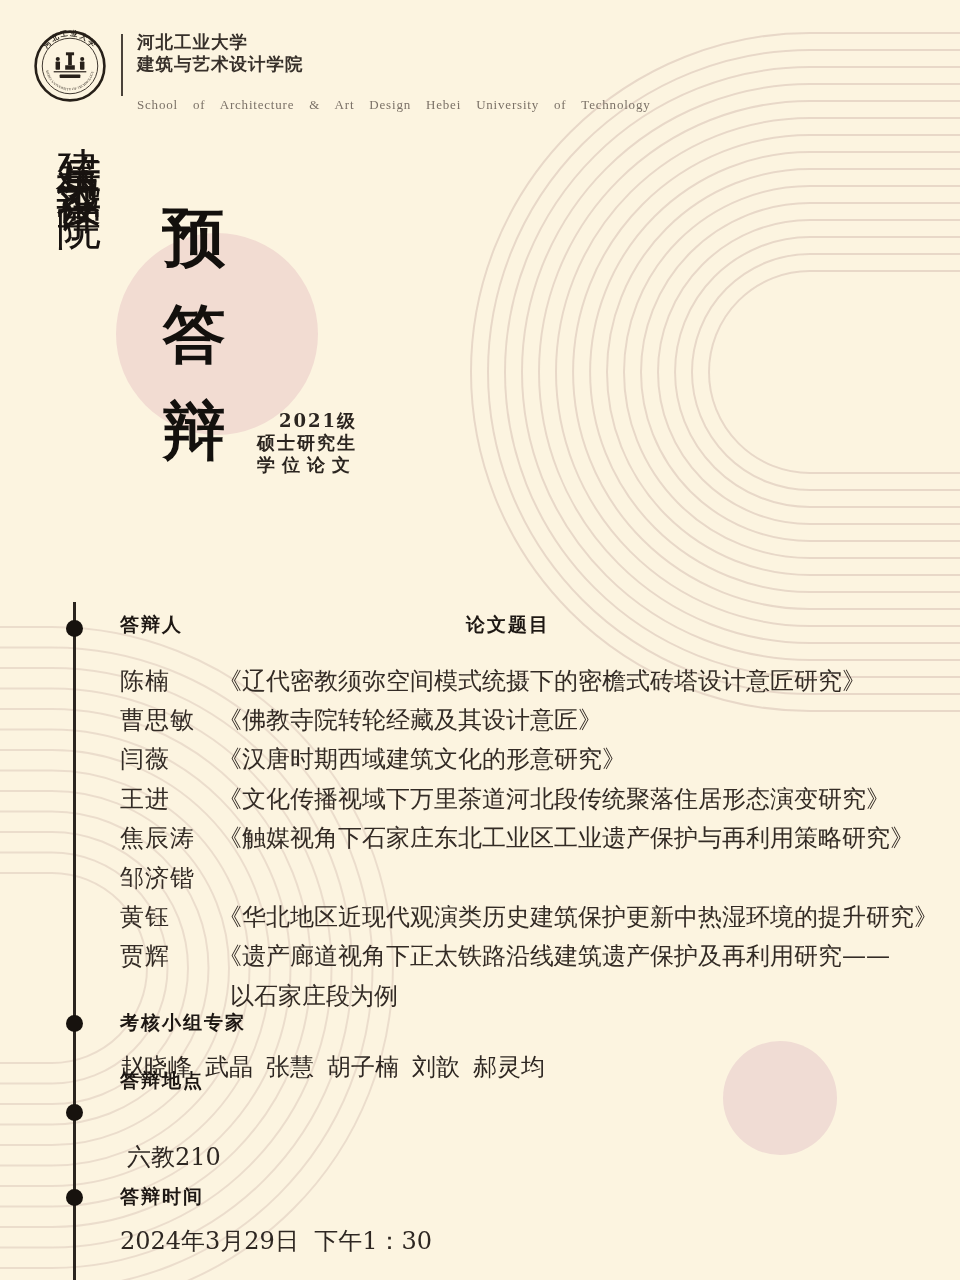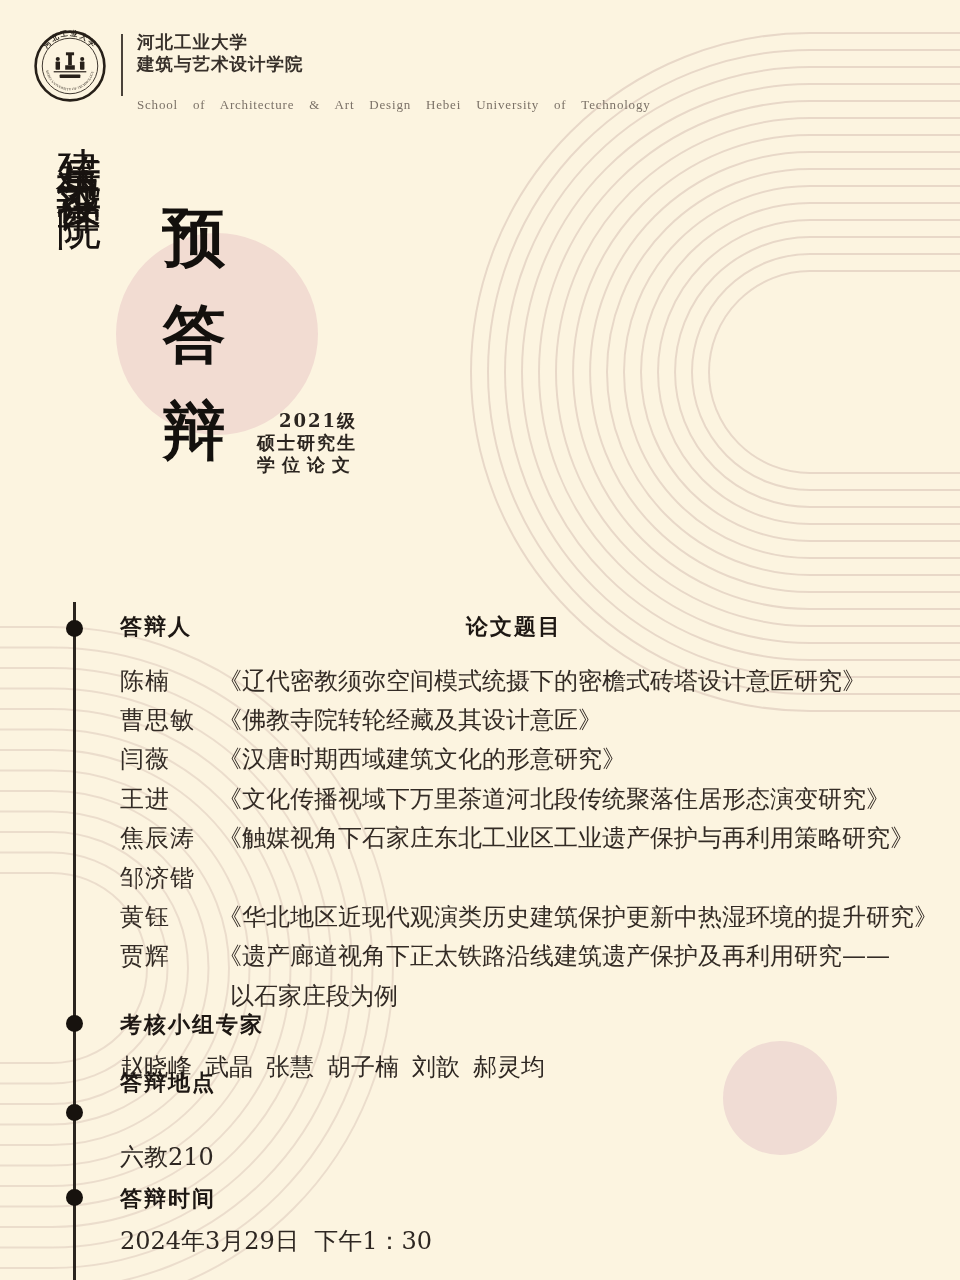--- a/index.html
+++ b/index.html
@@ -27,21 +27,21 @@
               gap:33px;width:68px;text-align:center;}
   .hero-title span{font-size:63px;line-height:64px;font-weight:700;color:#13100d;}
   .hero-sub{position:absolute;left:257px;top:410px;z-index:2;font-weight:700;color:#2b2520;text-align:right;}
   .hero-sub div{font-size:18px;line-height:22px;letter-spacing:2px;}
   .hero-sub div.wide{letter-spacing:7px;}
   
   .timeline{position:absolute;left:73px;top:602px;width:2.5px;height:678px;background:#2a241f;z-index:2;}
   .bullet{position:absolute;left:66px;width:17px;height:17px;border-radius:50%;background:#17120e;z-index:3;}
   
   .content{position:absolute;left:120px;top:0;right:12px;z-index:2;}
-  .sec-header{position:absolute;font-size:22px;font-weight:700;color:#1d1713;letter-spacing:2px;}
+  .sec-header{position:absolute;font-size:19px;font-weight:700;color:#1d1713;letter-spacing:2px;}
   .rows{position:absolute;top:661px;left:0;right:0;}
   .row{display:flex;height:39.4px;align-items:center;font-size:24px;color:#332b25;}
   .row .name{width:98px;flex:0 0 98px;letter-spacing:1px;font-family:Liberation Serif, serif;}
   .row .title{flex:1;white-space:nowrap;}
   .row.cont{padding-left:110px;}
   .names-line{position:absolute;display:flex;gap:13px;font-size:24px;color:#2e2722;}
   .value-line{position:absolute;font-size:24px;color:#2e2722;white-space:pre;}
   .thesis-head{position:absolute;left:346px;top:0;}
 </style>
 </head>
@@ -182,17 +182,17 @@
   <div class="names-line" style="top:1051px;left:0;">
     <span>赵晓峰</span>
     <span>武晶</span>
     <span>张慧</span>
     <span>胡子楠</span>
     <span>刘歆</span>
     <span>郝灵均</span>
   </div>
 
   <div class="sec-header" style="top:1068px;left:0;">答辩地点</div>
-  <div class="value-line" style="top:1141px;left:0;">六教210</div>
+  <div class="value-line" style="top:1141px;left:7px;">六教210</div>
 
   <div class="sec-header" style="top:1184px;left:0;">答辩时间</div>
   <div class="value-line" style="top:1225px;left:0;">2024年3月29日  下午1：30</div>
 </div>
 
 </body></html>

